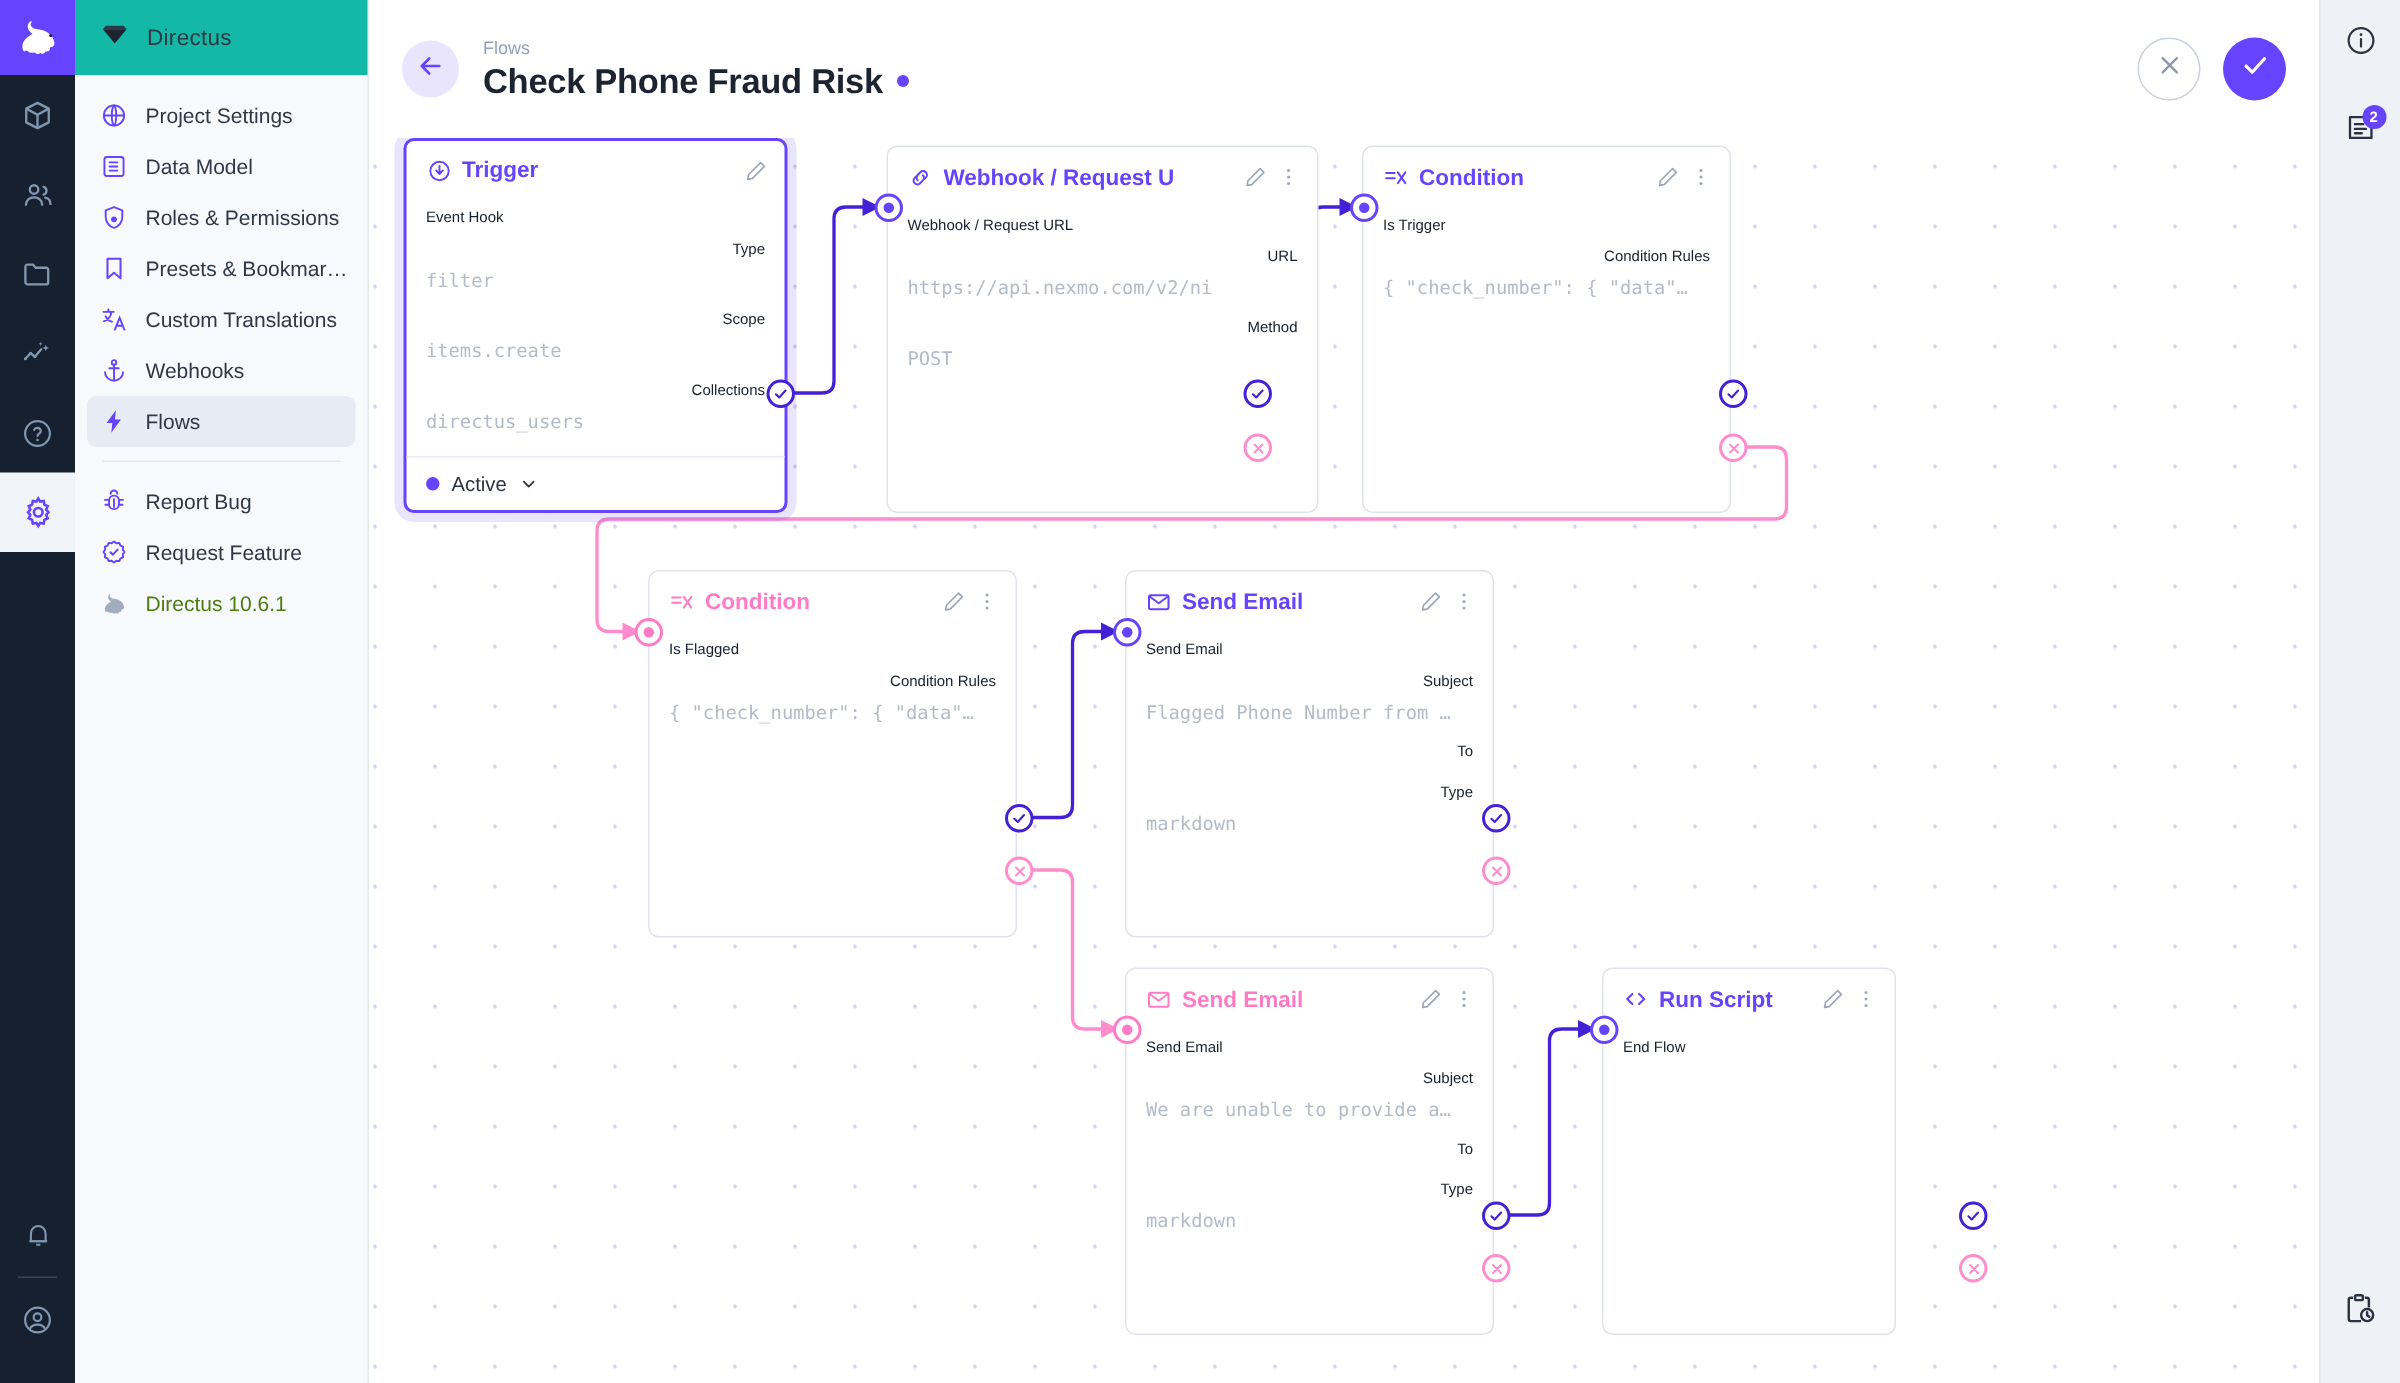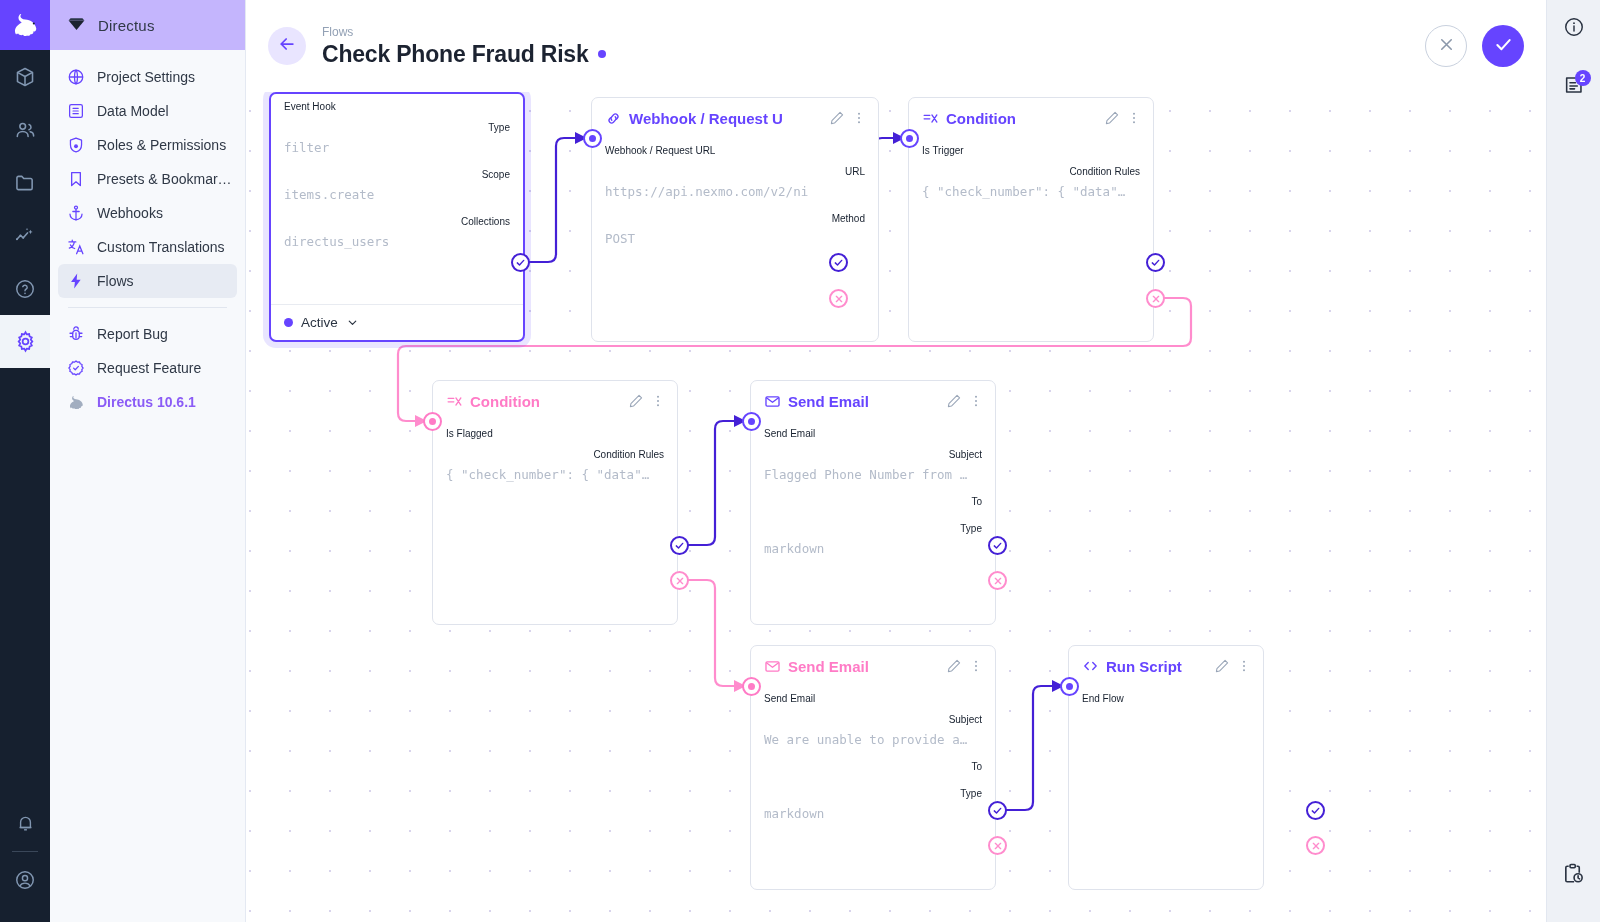--- a/index.html
+++ b/index.html
@@ -43,34 +43,34 @@
 
   
   .sidebar {
     width: 196px; flex: 0 0 196px; height: 922px;
     background: #f7f9fc;
     border-right: 1px solid #e4e9f2;
     display: flex; flex-direction: column;
   }
   .sb-head {
     height: 50px; display: flex; align-items: center; gap: 11px;
-    padding: 0 16px; background: #c4b5fd;
+    padding: 0 16px; background: #14b8a6;
   }
   .sb-head-title { font-size: 15px; color: #2f3846; font-weight: 400; letter-spacing: .2px; }
   .sb-list { padding: 10px 8px 0 8px; }
   .sb-item {
     display: flex; align-items: center; gap: 11px;
     height: 34px; padding: 0 8px; border-radius: 6px;
     color: #2f3846; font-size: 14px; cursor: pointer;
     white-space: nowrap; overflow: hidden;
   }
   .sb-item .ic { width: 20px; height: 20px; flex: 0 0 20px; display:flex; align-items:center; justify-content:center; color: #6644ff; }
   .sb-item.sel { background: #e7ebf3; }
   .sb-sep { height: 1px; background: #e1e6ef; margin: 9px 10px; }
-  .sb-item.muted { color: #8b5cf6; font-weight: bold; }
+  .sb-item.muted { color: #4d7c0f; }
   .sb-item.muted .ic { color: #a2aec0; }
 
   
   .main { position: relative; flex: 1 1 auto; height: 922px; background: #fff; overflow: hidden; }
 
   .topbar {
     position: absolute; top: 0; left: 0; right: 54px; height: 92px;
     background: #fff; z-index: 30;
     display: flex; align-items: center; padding: 0 22px;
   }
@@ -296,37 +296,37 @@
         <span class="ic">
           <svg width="18" height="18" viewBox="0 0 24 24" fill="none" stroke="currentColor" stroke-width="1.8" stroke-linejoin="round">
             <path d="M6.2 3.4h11.6v17.2L12 15.8l-5.8 4.8z"></path>
           </svg>
         </span>
         <span>Presets &amp; Bookmar…</span>
       </div>
       <div class="sb-item">
         <span class="ic">
           <svg width="18" height="18" viewBox="0 0 24 24" fill="none" stroke="currentColor" stroke-width="1.7" stroke-linecap="round">
+            <path d="M2.6 5.2h9.2M7 3v2.2M9.7 5.2c-.4 4-3 7-6.6 8.3M4.6 9.2c1 2.3 3 4.1 5.6 4.8"></path>
+            <path d="M12.8 21 17 10.6 21.2 21M14.4 17.6h5.2"></path>
+          </svg>
+        </span>
+        <span>Custom Translations</span>
+      </div>
+      <div class="sb-item">
+        <span class="ic">
+          <svg width="18" height="18" viewBox="0 0 24 24" fill="none" stroke="currentColor" stroke-width="1.7" stroke-linecap="round">
             <circle cx="12" cy="4.8" r="2"></circle>
               <path d="M12 6.8V21"></path>
               <path d="M7.8 10h8.4"></path>
             <path d="M4 13.6c0 4 3.6 7.4 8 7.4s8-3.4 8-7.4"></path>
           </svg>
         </span>
         <span>Webhooks</span>
       </div>
-      <div class="sb-item">
-        <span class="ic">
-          <svg width="18" height="18" viewBox="0 0 24 24" fill="none" stroke="currentColor" stroke-width="1.7" stroke-linecap="round">
-            <path d="M2.6 5.2h9.2M7 3v2.2M9.7 5.2c-.4 4-3 7-6.6 8.3M4.6 9.2c1 2.3 3 4.1 5.6 4.8"></path>
-            <path d="M12.8 21 17 10.6 21.2 21M14.4 17.6h5.2"></path>
-          </svg>
-        </span>
-        <span>Custom Translations</span>
-      </div>
       <div class="sb-item sel">
         <span class="ic">
           <svg width="18" height="18" viewBox="0 0 24 24" fill="currentColor">
               <path d="M13.6 2 5.4 13.4h5.1L9.6 22l8.6-11.8h-5.3z"></path>
             </svg>
         </span>
         <span>Flows</span>
       </div>
 
       <div class="sb-sep"></div>
@@ -379,20 +379,34 @@
         <polygon points="488,333 500,339 488,345" fill="#4420d6"></polygon>
 
         <path d="M 434 498 H 461 Q 469 498 469 506 V 596 Q 469 604 477 604 H 488" fill="none" stroke="#ff8ccd" stroke-width="2.2" stroke-linecap="round"></path>
         <polygon points="488,598 500,604 488,610" fill="#ff8ccd"></polygon>
 
         <path d="M 752 728 H 779 Q 787 728 787 720 V 612 Q 787 604 795 604 H 806" fill="none" stroke="#4420d6" stroke-width="2.2" stroke-linecap="round"></path>
         <polygon points="806,598 818,604 806,610" fill="#4420d6"></polygon>
       </svg>
 
       <div class="node trigger" style="left:23px; top:10px; width:256px; height:250px;">
+        <div class="node-head">
+          <span class="hicon">
+            <svg width="16" height="16" viewBox="0 0 24 24" fill="none" stroke="#6644ff" stroke-width="1.9">
+              <circle cx="12" cy="12" r="9.2"></circle>
+                <path d="M12 7v8M8.6 11.4 12 15l3.4-3.6" stroke-linecap="round" stroke-linejoin="round"></path>
+            </svg>
+          </span>
+          <span class="node-title">Trigger</span>
+          <span class="tool">
+            <svg width="16" height="16" viewBox="0 0 24 24" fill="none" stroke="currentColor" stroke-width="1.6" stroke-linejoin="round">
+              <path d="M16.6 3.6 20.4 7.4 8.2 19.6l-4.6.8.8-4.6z"></path>
+            </svg>
+          </span>
+        </div>
         <div class="node-body">
           <div class="row-label">Event Hook</div>
           <div class="row-label b">Type</div>
           <div class="row-val">filter</div>
           <div class="gap"></div>
           <div class="row-label b">Scope</div>
           <div class="row-val">items.create</div>
           <div class="gap"></div>
           <div class="row-label b">Collections</div>
           <div class="row-val">directus_users</div>

